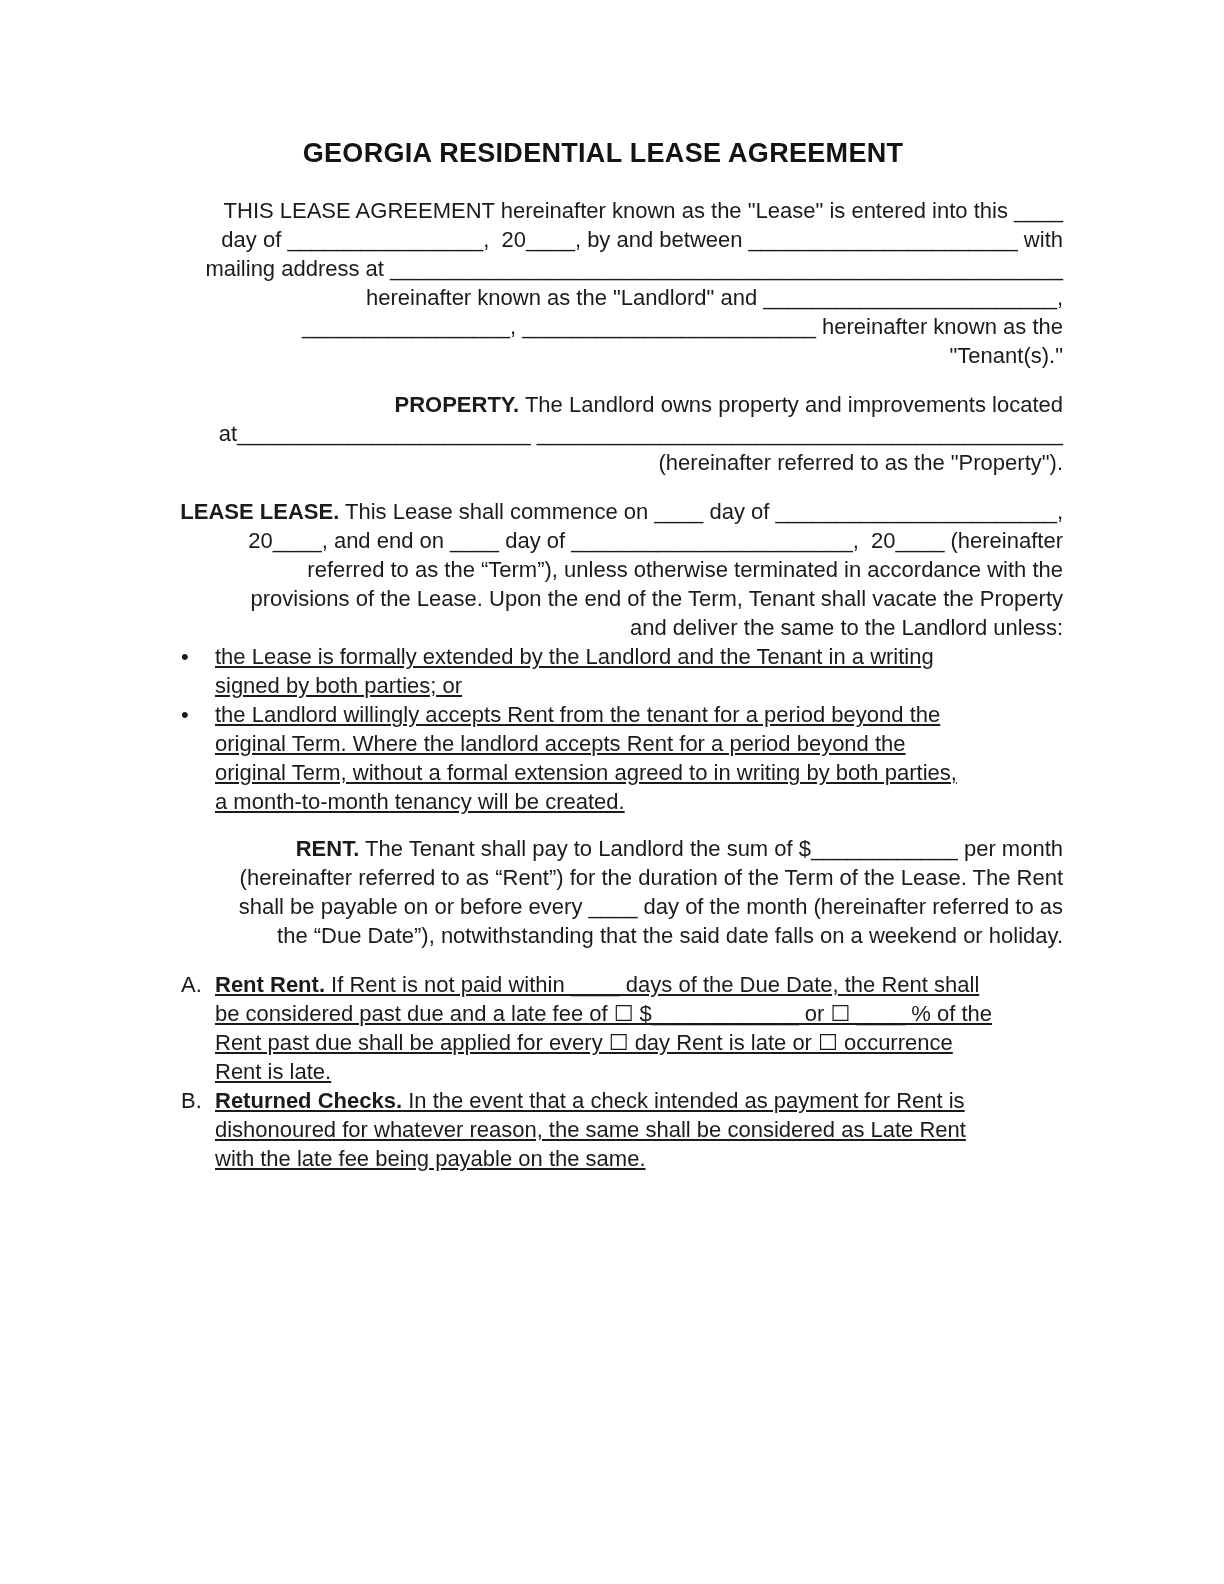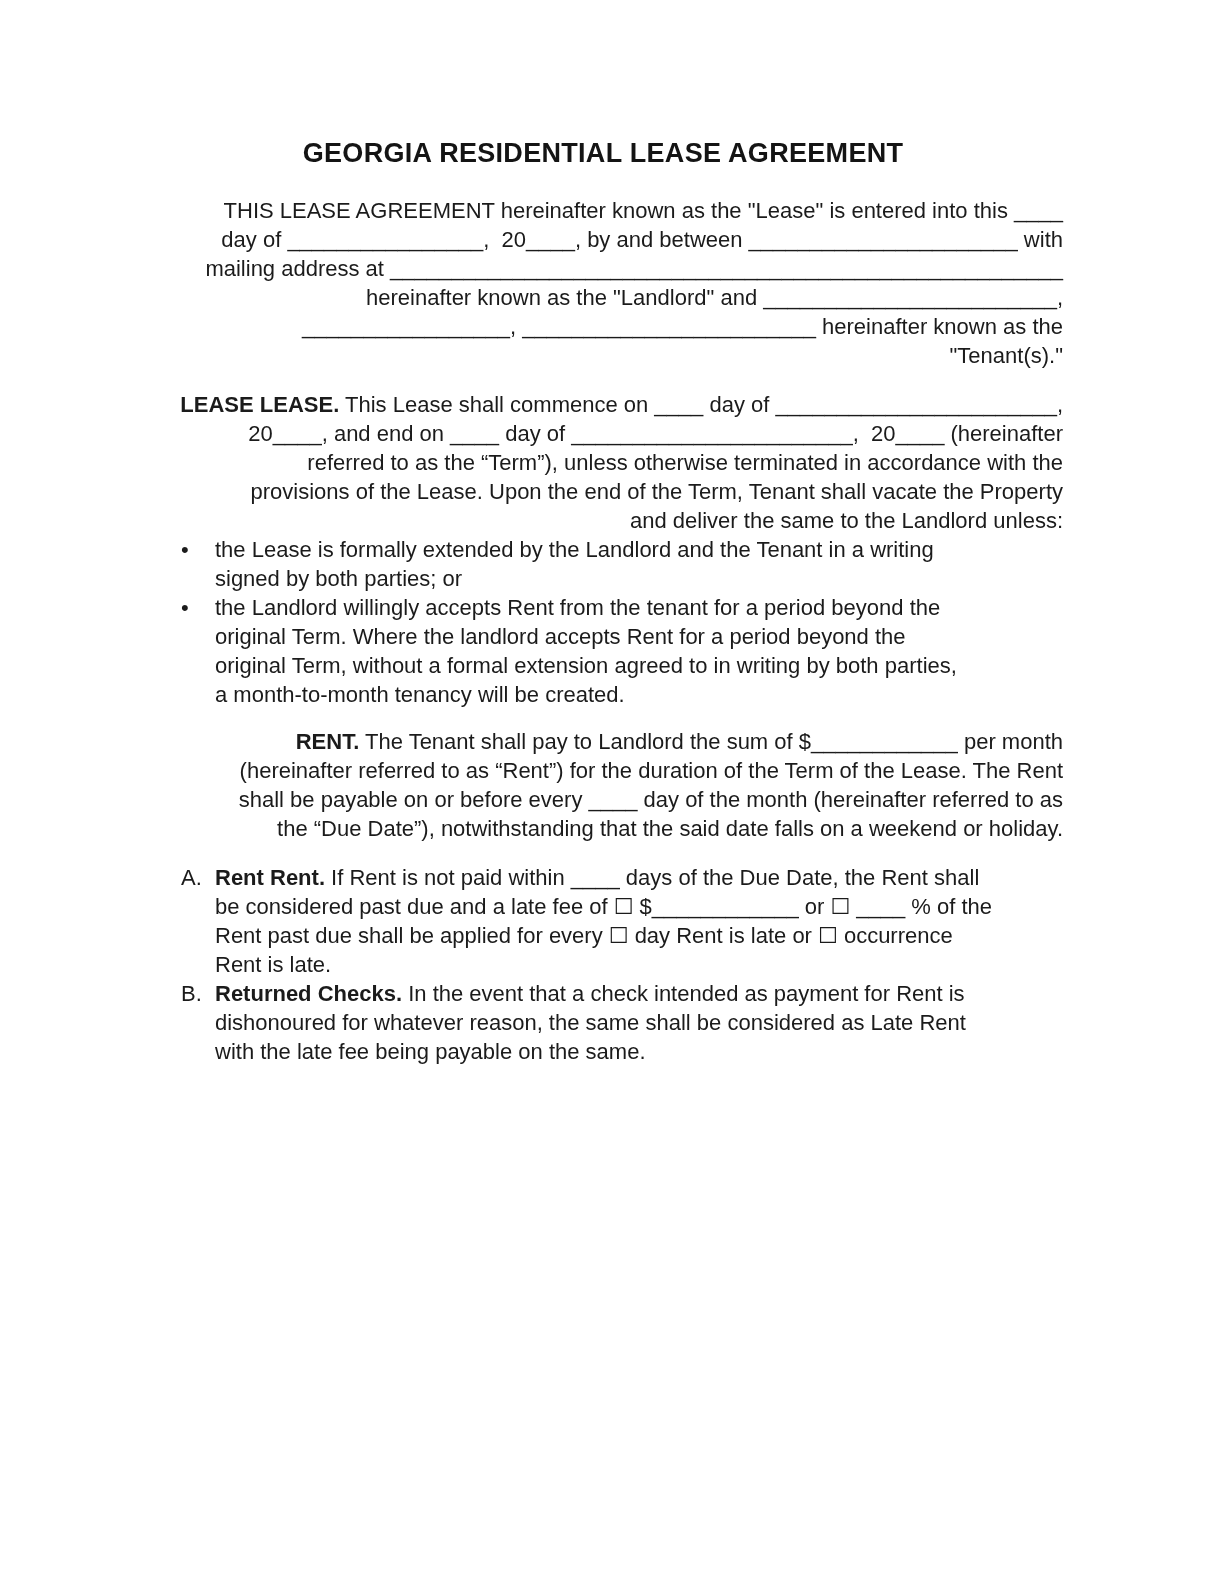--- a/index.html
+++ b/index.html
@@ -40,21 +40,21 @@
   .mb-small { }
   .list { margin: 0; }
   .list.gap-after { margin-bottom: 18px; }
   .li { display: flex; align-items: flex-start; }
   .marker {
     flex: none;
     width: 72px;
     padding-left: 38px;
     box-sizing: border-box;
   }
-  .li-text { flex: 1; white-space: pre-wrap; }
+  .li-text { flex: 1; white-space: pre-wrap; text-decoration: underline; }
   .page-number {
     position: absolute;
     top: 1462px;
     left: 0;
     width: 100%;
     text-align: center;
     font-family: "Liberation Serif", "DejaVu Serif", serif;
     font-size: 23px;
     color: #141414;
   }
@@ -70,20 +70,23 @@
     <p class="para">THIS LEASE AGREEMENT hereinafter known as the "Lease" is entered into this ____
 day of ________________,  20____, by and between ______________________ with
 mailing address at _______________________________________________________
 hereinafter known as the "Landlord" and ________________________,
 _________________, ________________________ hereinafter known as the
 "Tenant(s)."</p>
 
 
 
 
+    <p class="para"><b class="lead">PROPERTY.</b><span> The Landlord owns property and improvements located
+at________________________ ___________________________________________
+(hereinafter referred to as the "Property").</span></p>
 
     <p class="para mb-none"><b class="lead">LEASE LEASE.</b><span> This Lease shall commence on ____ day of _______________________,
 20____, and end on ____ day of _______________________,  20____ (hereinafter
 referred to as the “Term”), unless otherwise terminated in accordance with the
 provisions of the Lease. Upon the end of the Term, Tenant shall vacate the Property
 and deliver the same to the Landlord unless:</span></p>
 
     <div class="list gap-after">
       <div class="li">
           <span class="marker">•</span>

